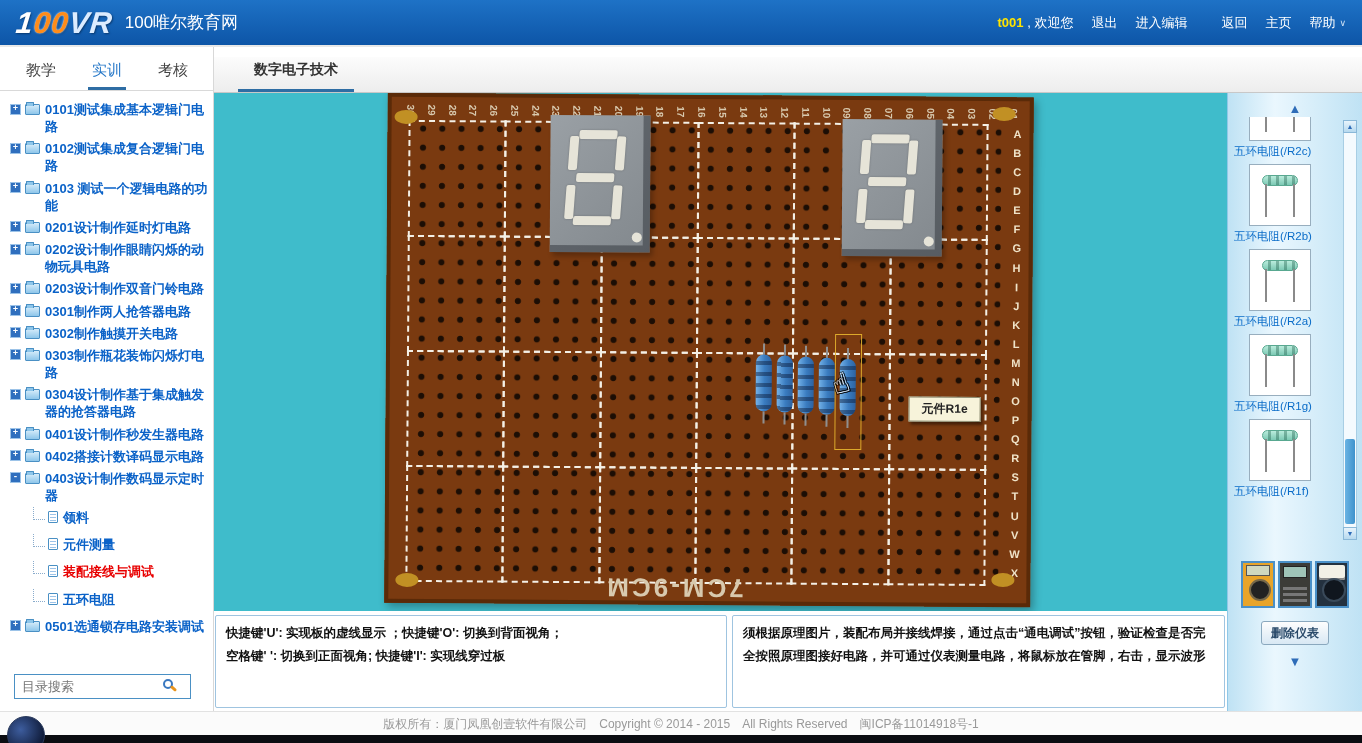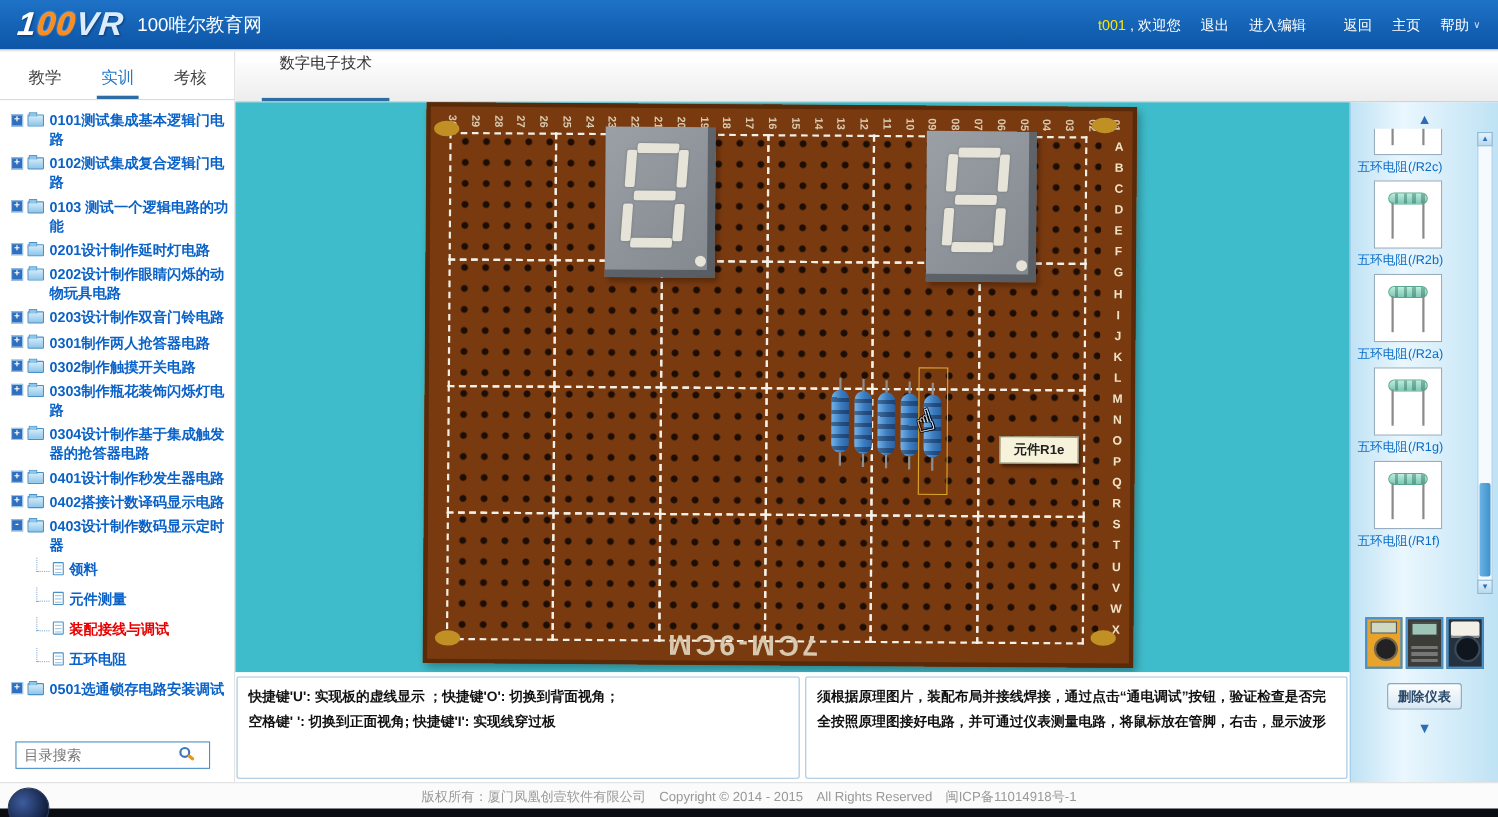--- a/index.html
+++ b/index.html
@@ -7,21 +7,21 @@
   .page { position:relative; width:1362px; height:743px; background:#fff; overflow:hidden; }
 
   
   .header { height:47px; background:linear-gradient(#1e72c6,#0d55a7); display:flex; align-items:center; padding:0 16px; border-bottom:2px solid #e8e8e8; }
   .logo { font-style:italic; font-weight:900; font-size:30px; letter-spacing:1px; transform:skewX(-6deg); white-space:nowrap; }
   .lg1 { color:#fff; text-shadow:1px 1px 2px #0a3a70; }
   .lg00 { color:#ff8c1a; text-shadow:0 0 2px #fff,1px 1px 2px #0a3a70; }
   .lgvr { color:#dcecff; text-shadow:1px 1px 2px #0a3a70; }
   .site-name { color:#fff; font-size:17px; margin-left:12px; }
   .header-right { margin-left:auto; display:flex; align-items:center; color:#fff; font-size:13px; }
-  .uname b { color:#ffe400; font-weight:normal; }
+  .uname b { color:#ffe400; font-weight:bold; }
   .hlinks { display:flex; }
   .hlink { color:#fff; margin-left:18px; cursor:pointer; text-decoration:none; }
   .hlink.gap { margin-left:34px; }
   .caret { font-size:9px; margin-left:4px; color:#cfe2f6; }
 
   
   .content { display:flex; height:664px; }
 
   
   .sidebar { width:214px; flex:none; border-right:1px solid #d8d8d8; display:flex; flex-direction:column; background:#fff; }
@@ -45,21 +45,21 @@
   .tlabel { font-weight:bold; font-size:13px; color:#0a62c8; line-height:1.32; cursor:pointer; }
   .titem.active .tlabel { color:#e80000; }
   .searchrow { flex:none; margin:6px 22px 12px 14px; position:relative; }
   .searchrow input { width:100%; height:25px; border:1px solid #4a90c4; padding:0 26px 0 7px; font-size:13px; color:#444; outline:none; font-family:inherit; }
   .mag { position:absolute; right:18px; top:5px; width:10px; height:10px; border:2px solid #3a78c0; border-radius:50%; }
   .mag::after { content:""; position:absolute; width:7px; height:3px; background:#e8941e; right:-6px; bottom:-3px; transform:rotate(40deg); border-radius:2px; }
 
   
   .maincol { flex:1; display:flex; flex-direction:column; background:#fff; }
   .tabstrip { height:36px; margin-top:10px; background:linear-gradient(#fcfcfc,#ededed); border-bottom:1px solid #c8c8c8; display:flex; align-items:flex-end; padding-left:24px; flex:none; }
-  .mtab { font-size:14px; color:#333; padding:8px 16px 22px; border-bottom:3px solid #2e6da4; cursor:pointer; }
+  .mtab { font-size:14px; color:#333; padding:8px 16px 10px; border-bottom:3px solid #2e6da4; cursor:pointer;font-weight:bold; }
   .toolbar { height:30px; background:linear-gradient(#eaf3fb,#cfe3f4); border-bottom:1px solid #aacbe4; display:flex; align-items:center; gap:8px; padding-left:9px; flex:none; }
   .tbtn { font-size:12px; font-weight:bold; color:#17497e; background:linear-gradient(#fdfeff,#cfe2f6); border:1px solid #7aa7d6; border-radius:3px; padding:3px 10px; cursor:pointer; white-space:nowrap; font-family:inherit; }
   .workrow { flex:1; display:flex; }
   .leftwork { width:1013px; flex:none; display:flex; flex-direction:column; }
 
   
   .canvas { height:518px; flex:none; background:#3fbccb; position:relative; overflow:hidden; }
   .board { position:absolute; left:172px; top:2px; width:646px; height:510px; background:#7a3a10; box-shadow:inset 0 0 0 4px #5a2a08, 3px 4px 8px rgba(0,0,0,.3); transform:rotate(.4deg); }
   .holes { position:absolute; left:26px; top:26px; right:32px; bottom:26px;
     background-image:radial-gradient(circle at 50% 50%, #1c0e05 2.7px, rgba(0,0,0,0) 3.5px);

